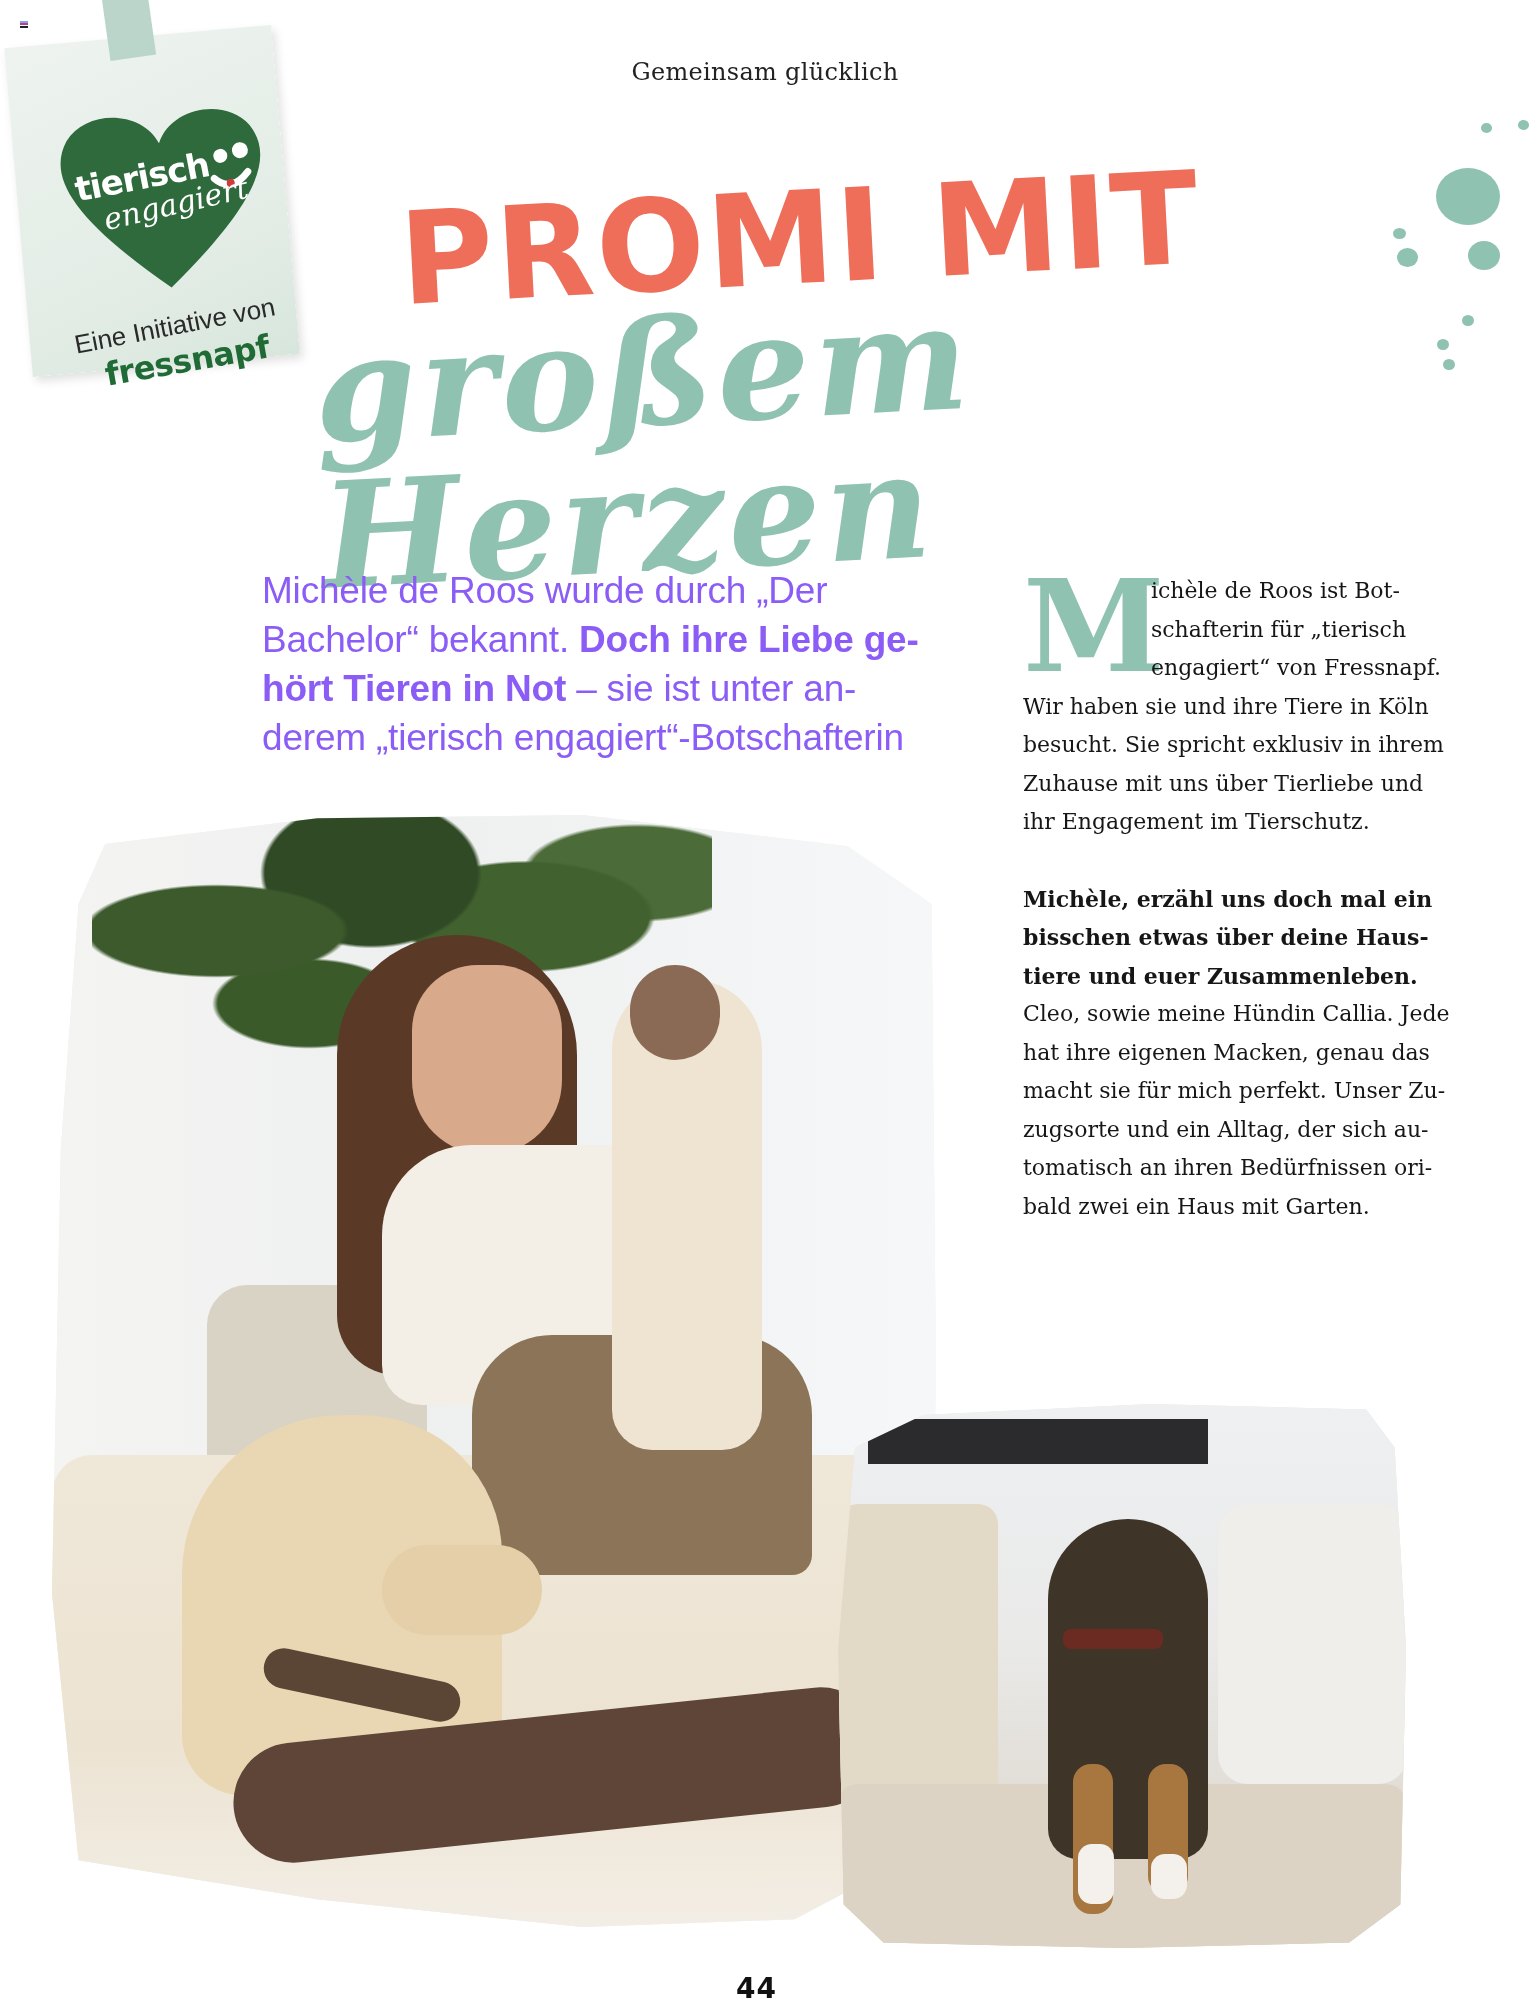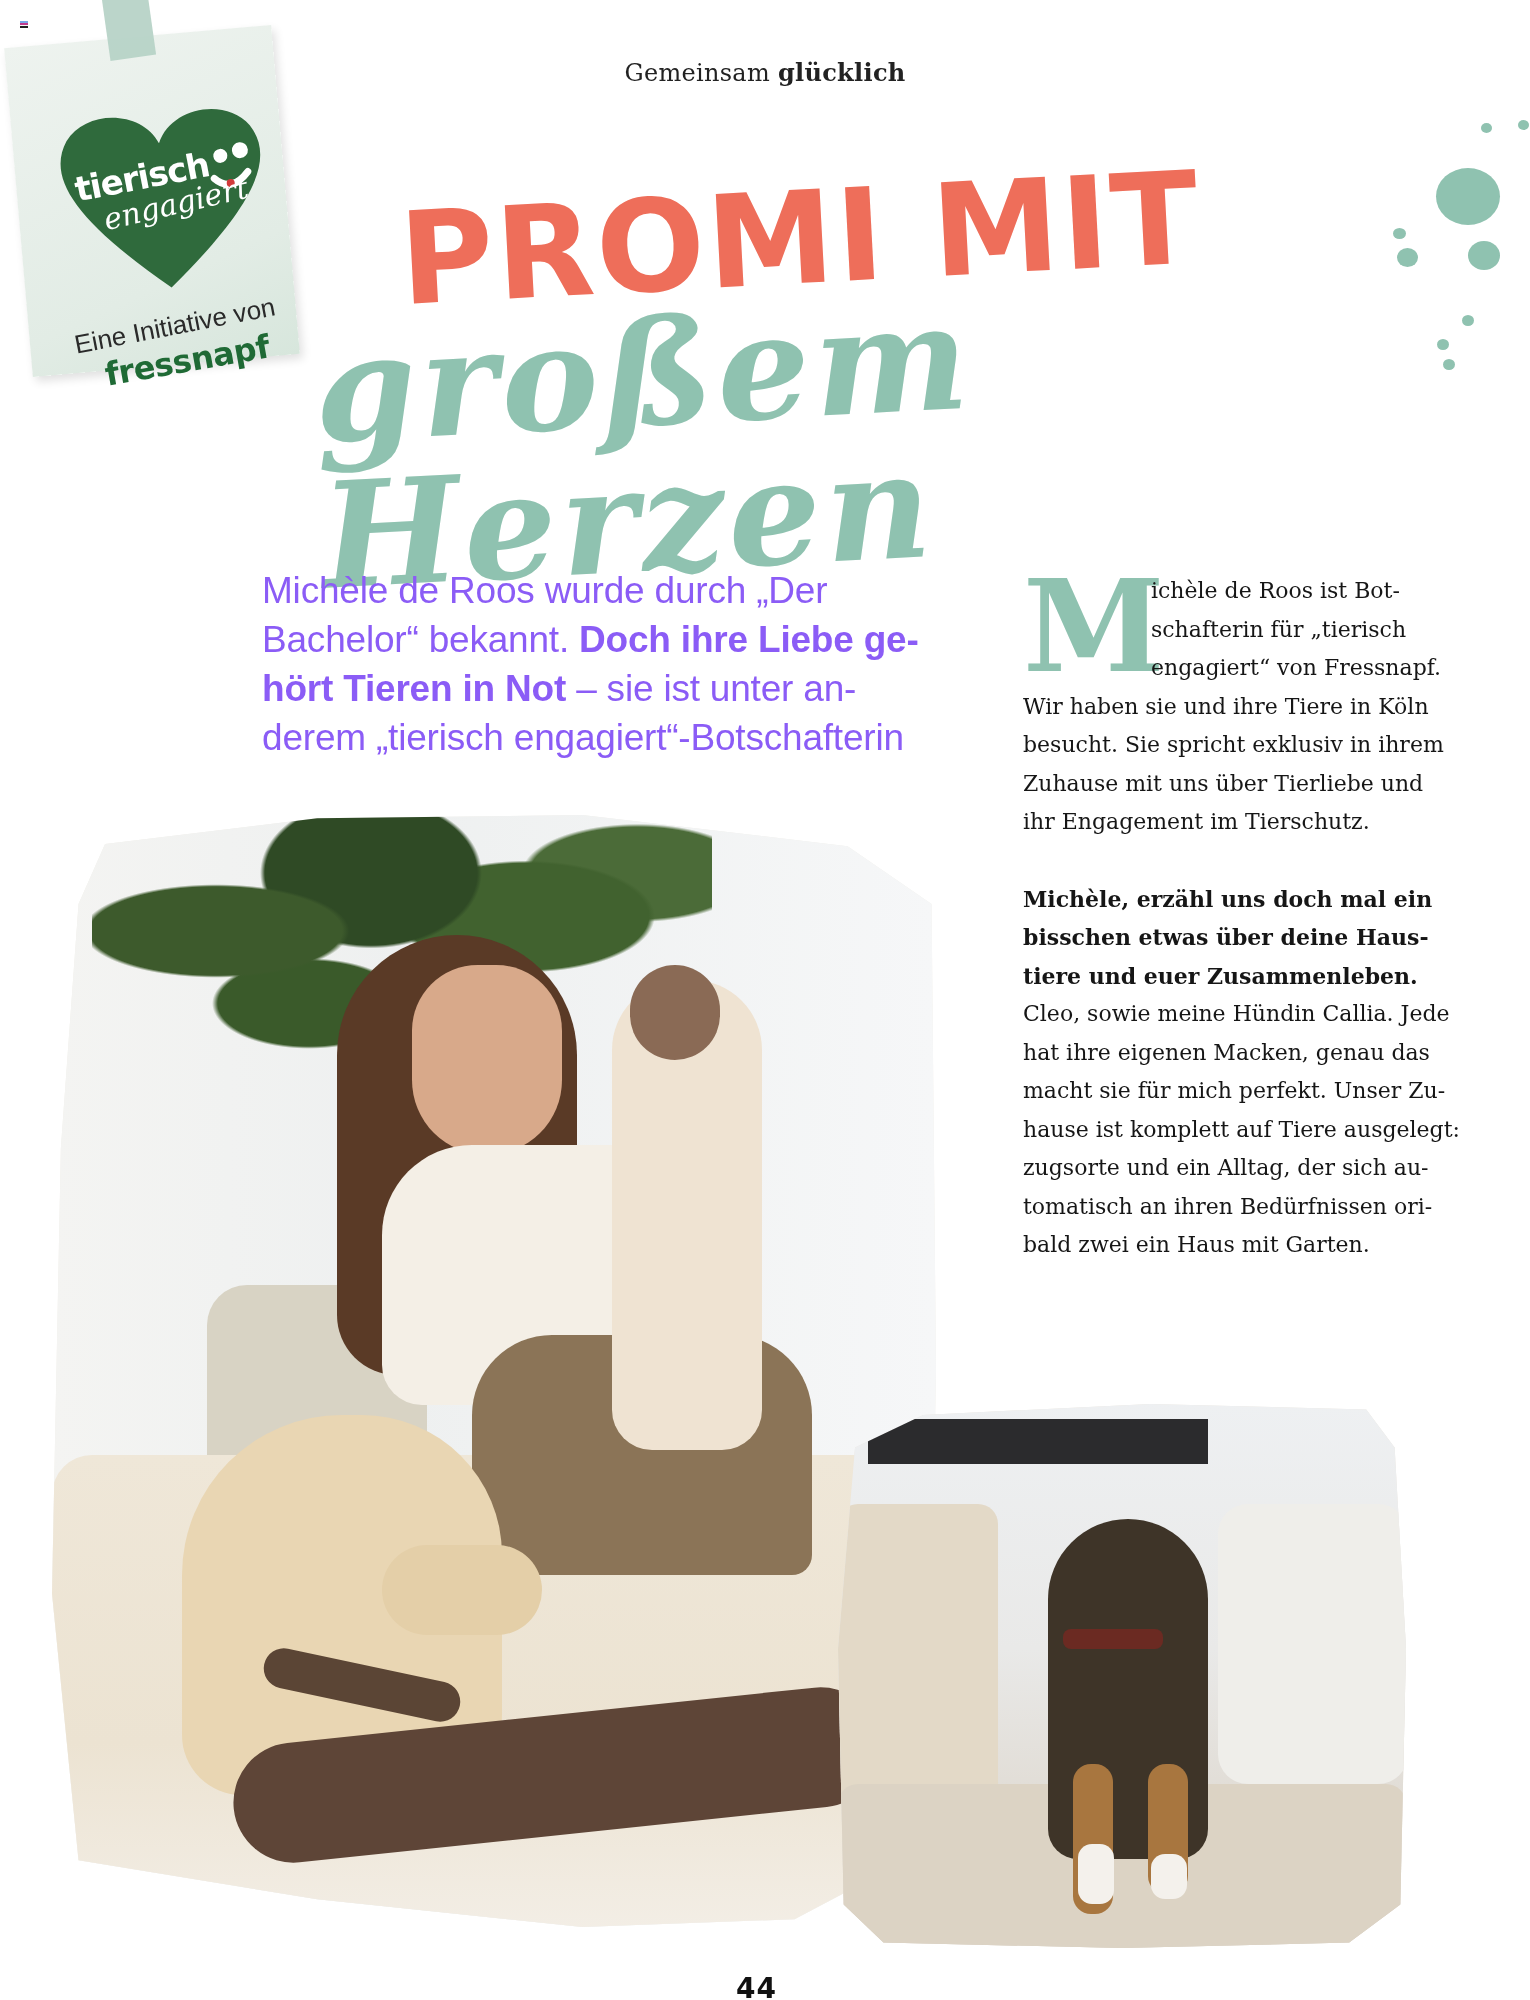--- a/index.html
+++ b/index.html
@@ -43,21 +43,21 @@
     left: 72px; top: 308px; font-family: "DejaVu Sans", sans-serif; font-weight: bold;
     font-size: 32px; color: #1f6a35; transform: rotate(-5deg); letter-spacing: -0.5px;
   }
 
   
   .kicker {
     left: 0; width: 1530px; top: 58px; text-align: center;
     font-family: "DejaVu Serif", serif; font-size: 24px; color: #222;
     letter-spacing: 0.3px;
   }
-  .kicker b { font-weight: bold; }
+  .kicker b { font-weight: normal; }
 
   
   .title-1 {
     left: 400px; top: 196px;
     font-family: "DejaVu Sans", sans-serif; font-weight: bold;
     font-size: 128px; color: #ee6e5a; letter-spacing: 2px;
     transform: rotate(-3deg); transform-origin: left center;
     line-height: 1;
   }
   .title-2 {
@@ -179,21 +179,20 @@
   <span class="line">besucht. Sie spricht exklusiv in ihrem</span>
   <span class="line">Zuhause mit uns über Tierliebe und</span>
   <span class="line">ihr Engagement im Tierschutz.</span>
   <div class="para-gap"></div>
   <span class="line q">Michèle, erzähl uns doch mal ein</span>
   <span class="line q">bisschen etwas über deine Haus-</span>
   <span class="line q">tiere und euer Zusammenleben.</span>
   <span class="line">Cleo, sowie meine Hündin Callia. Jede</span>
   <span class="line">hat ihre eigenen Macken, genau das</span>
   <span class="line">macht sie für mich perfekt. Unser Zu-</span>
-  <span class="line">hause ist komplett auf Tiere ausgelegt:</span>
   <span class="line">zugsorte und ein Alltag, der sich au-</span>
   <span class="line">tomatisch an ihren Bedürfnissen ori-</span>
   <span class="line">bald zwei ein Haus mit Garten.</span>
 </div>
 
 <div class="abs photo-main">
 
   <div class="ph" style="left:0;top:0;width:100%;height:100%;background:linear-gradient(90deg,#f4f4f2 0%,#eef0f0 40%,#f6f7f8 100%)"></div>
 
   <div class="ph" style="left:40px;top:0;width:620px;height:290px;background:radial-gradient(ellipse at 20% 40%,#3d5a2c 0 18%,transparent 19%),radial-gradient(ellipse at 45% 20%,#2f4a25 0 22%,transparent 23%),radial-gradient(ellipse at 70% 35%,#41622f 0 20%,transparent 21%),radial-gradient(ellipse at 35% 65%,#3a5a2a 0 16%,transparent 17%),radial-gradient(ellipse at 88% 20%,#4b6b38 0 14%,transparent 15%);"></div>

